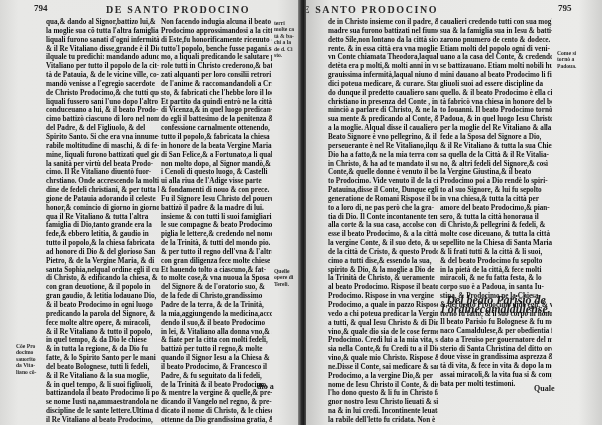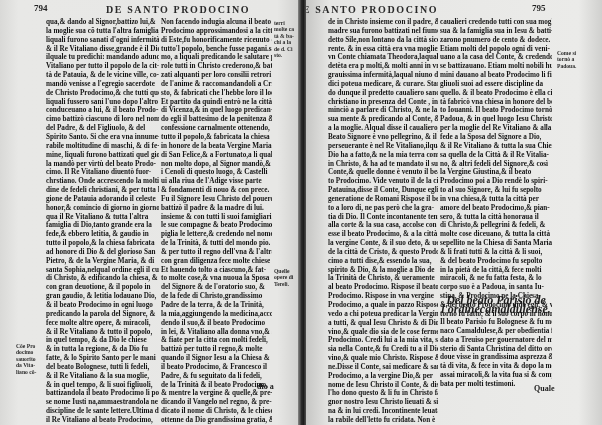--- a/index.html
+++ b/index.html
@@ -59,21 +59,21 @@
         <span class="ln">tà de Patauia, &amp; de le vicine ville, co-</span>
         <span class="ln">mandò venisse a l'egregio sacerdote</span>
         <span class="ln">de Christo Prodocimo,&amp; che tutti quelli,</span>
         <span class="ln">liquali fussero sani l'uno dopo l'altro</span>
         <span class="ln">conduceuano a lui, &amp; il beato Prodo-</span>
         <span class="ln">cimo battizò ciascuno di loro nel nome</span>
         <span class="ln">del Padre, &amp; del Figliuolo, &amp; del</span>
         <span class="ln">Spirito Santo. Si che era vna innume-</span>
         <span class="ln">rabile moltitudine di maschi, &amp; di fe-</span>
         <span class="ln">mine, liquali furono battizati quel giorno</span>
-        <span class="ln">la mandò per virtù del beato Prodo-</span>
+        <span class="ln">la sanità per virtù del beata Prodo-</span>
         <span class="ln">cimo. Il Re Vitaliano diuentò fuor-</span>
         <span class="ln">chrstiano. Onde accrescendo la moltitu-</span>
         <span class="ln">dine de fedeli christiani, &amp; per tutta la re-</span>
         <span class="ln">gione de Patauia adorando il celeste</span>
         <span class="ln">honor,&amp; comincio di giorno in giorno</span>
         <span class="ln">qua il Re Vitaliano &amp; tutta l'altra</span>
         <span class="ln">famiglia di Dio,tanto grande era la</span>
         <span class="ln">fede,&amp; ebbero letitia, &amp; gaudio in</span>
         <span class="ln">tutto il popolo,&amp; la chiesa fabricata</span>
         <span class="ln">ad honore di Dio &amp; del glorioso San</span>
@@ -169,21 +169,21 @@
         <span class="ln">liano cõ-</span>
       </div>
 
     <div class="catch" style="left:257px; top:382px;">dio a</div>
   </div>
 
   <div class="gutter"></div>
 
   <div class="page right">
     <div class="running-head" style="left:-12px;">DE SANTO PRODOCINO</div>
-    <div class="folio" style="left:226px;">795</div>
+    <div class="folio" style="left:252px;">795</div>
 
     <div class="col" id="rc1" style="left:22px; top:18px; width:110px;">
         <span class="ln">de in Christo insieme con il padre, &amp; la</span>
         <span class="ln">madre sua furono battizati nel fiume</span>
         <span class="ln">detto Sile,non lontano da la città sicco</span>
         <span class="ln">rente. &amp; in essa città era vna moglie de</span>
         <span class="ln">vn Conte chiamata Theodora,laquale</span>
         <span class="ln">detèta era p molti,&amp; molti anni in vna</span>
         <span class="ln">grauissima infermità,laqual niuno di me-</span>
         <span class="ln">dici poteua medicare, &amp; curare. Stan-</span>

